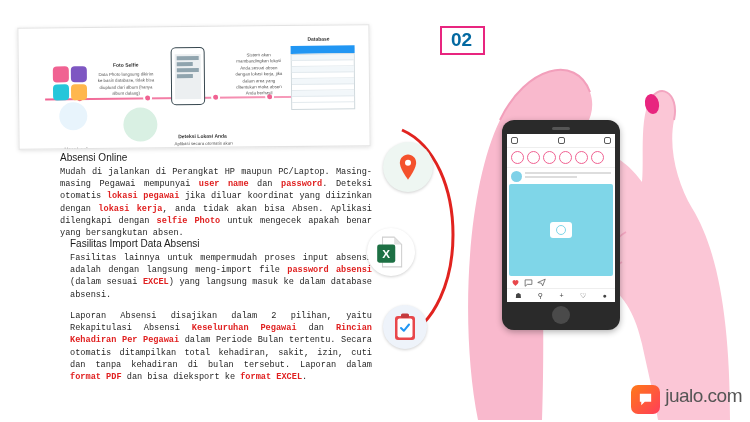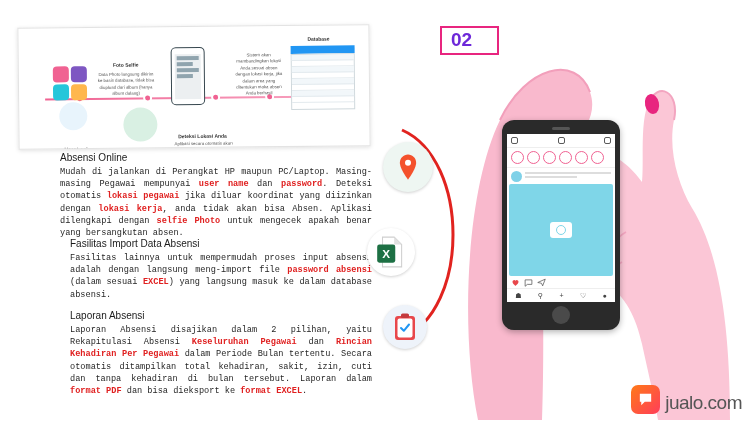--- a/index.html
+++ b/index.html
@@ -16,23 +16,23 @@
   
   .header {
     position: absolute; top: 26px; left: 440px;
     display: flex; align-items: center; gap: 10px;
   }
   .header .title {
     font-size: 21px; font-weight: bold; color: #e8257f;
     letter-spacing: 0.5px; white-space: nowrap;
   }
   .header .numbox {
-    border: 2px solid #e8257f; color: #6d28d9;
+    border: 2px solid #e8257f; color: #0369a1;
     font-size: 19px; font-weight: bold;
-    padding: 1px 25px 2px 9px;
+    padding: 1px 11px 2px 9px;
   }
 
   
   .topcard {
     position: absolute; left: 18px; top: 26px;
     width: 352px; height: 122px;
     background: #ffffff;
     border: 1px solid #e3e3e3;
     box-shadow: 0 1px 4px rgba(0,0,0,0.13);
     overflow: hidden;
@@ -161,21 +161,21 @@
   .app-actions { height: 12px; display:flex; align-items:center; gap:4px; padding: 2px 4px; }
   .app-nav {
     position:absolute; bottom:0; left:0; right:0; height: 14px;
     border-top:1px solid #eee; display:flex; align-items:center;
     justify-content: space-around; background:#fff;
   }
   .app-nav span { font-size: 7px; color:#444; line-height: 1; }
 
   
   .logo {
-    position: absolute; right: 8px; bottom: 8px; display:flex; align-items:flex-end; gap:5px;
+    position: absolute; right: 8px; bottom: 8px; display:flex; align-items:flex-start; gap:5px;
   }
   .logo .mark {
     width: 29px; height: 29px; border-radius: 7px;
     background: linear-gradient(135deg,#ff7a18,#ff3d5a);
     display:flex; align-items:center; justify-content:center;
   }
   .logo .mark svg { display:block; }
   .logo .txt { font-size: 19px; color:#555; letter-spacing:-0.5px; }
 </style>
 </head>
@@ -243,21 +243,20 @@
     <div class="head">Absensi Online</div>
     <div class="body"><span>Mudah di jalankan di Perangkat HP maupun PC/Laptop. Masing-masing Pegawai mempunyai </span><span class="hl-red">user name</span><span> dan </span><span class="hl-red">password</span><span>. Deteksi otomatis </span><span class="hl-red">lokasi pegawai</span><span> jika diluar koordinat yang diizinkan dengan </span><span class="hl-red">lokasi kerja</span><span>, anda tidak akan bisa Absen. Aplikasi dilengkapi dengan </span><span class="hl-red">selfie Photo</span><span> untuk mengecek apakah benar yang bersangkutan absen.</span></div>
   </div>
 
   <div class="sec" id="sec-import">
     <div class="head">Fasilitas Import Data Absensi</div>
     <div class="body"><span>Fasilitas lainnya untuk mempermudah proses input absensi adalah dengan langsung meng-import file </span><span class="hl-red">password absensi</span><span> (dalam sesuai </span><span class="hl-red">EXCEL</span><span>) yang langsung masuk ke dalam database absensi.</span></div>
   </div>
 
   <div class="sec" id="sec-laporan">
-    <div class="head">Laporan Absensi</div>
     <div class="body"><span>Laporan Absensi disajikan dalam 2 pilihan, yaitu Rekapitulasi Absensi </span><span class="hl-red">Keseluruhan Pegawai</span><span> dan </span><span class="hl-red">Rincian Kehadiran Per Pegawai</span><span> dalam Periode Bulan tertentu. Secara otomatis ditampilkan total kehadiran, sakit, izin, cuti dan tanpa kehadiran di bulan tersebut. Laporan dalam </span><span class="hl-red">format PDF</span><span> dan bisa dieksport ke </span><span class="hl-red">format EXCEL</span><span>.</span></div>
   </div>
 
   <div class="badge" id="badge-pin">
     <svg width="30" height="30" viewBox="0 0 24 24">
       <path d="M12 2c-3.6 0-6.5 2.9-6.5 6.5C5.5 13.5 12 22 12 22s6.5-8.5 6.5-13.5C18.5 4.9 15.6 2 12 2z" fill="#f4512c"></path>
       <circle cx="12" cy="8.5" r="2.4" fill="#ffffff"></circle>
     </svg>
   </div>
 

